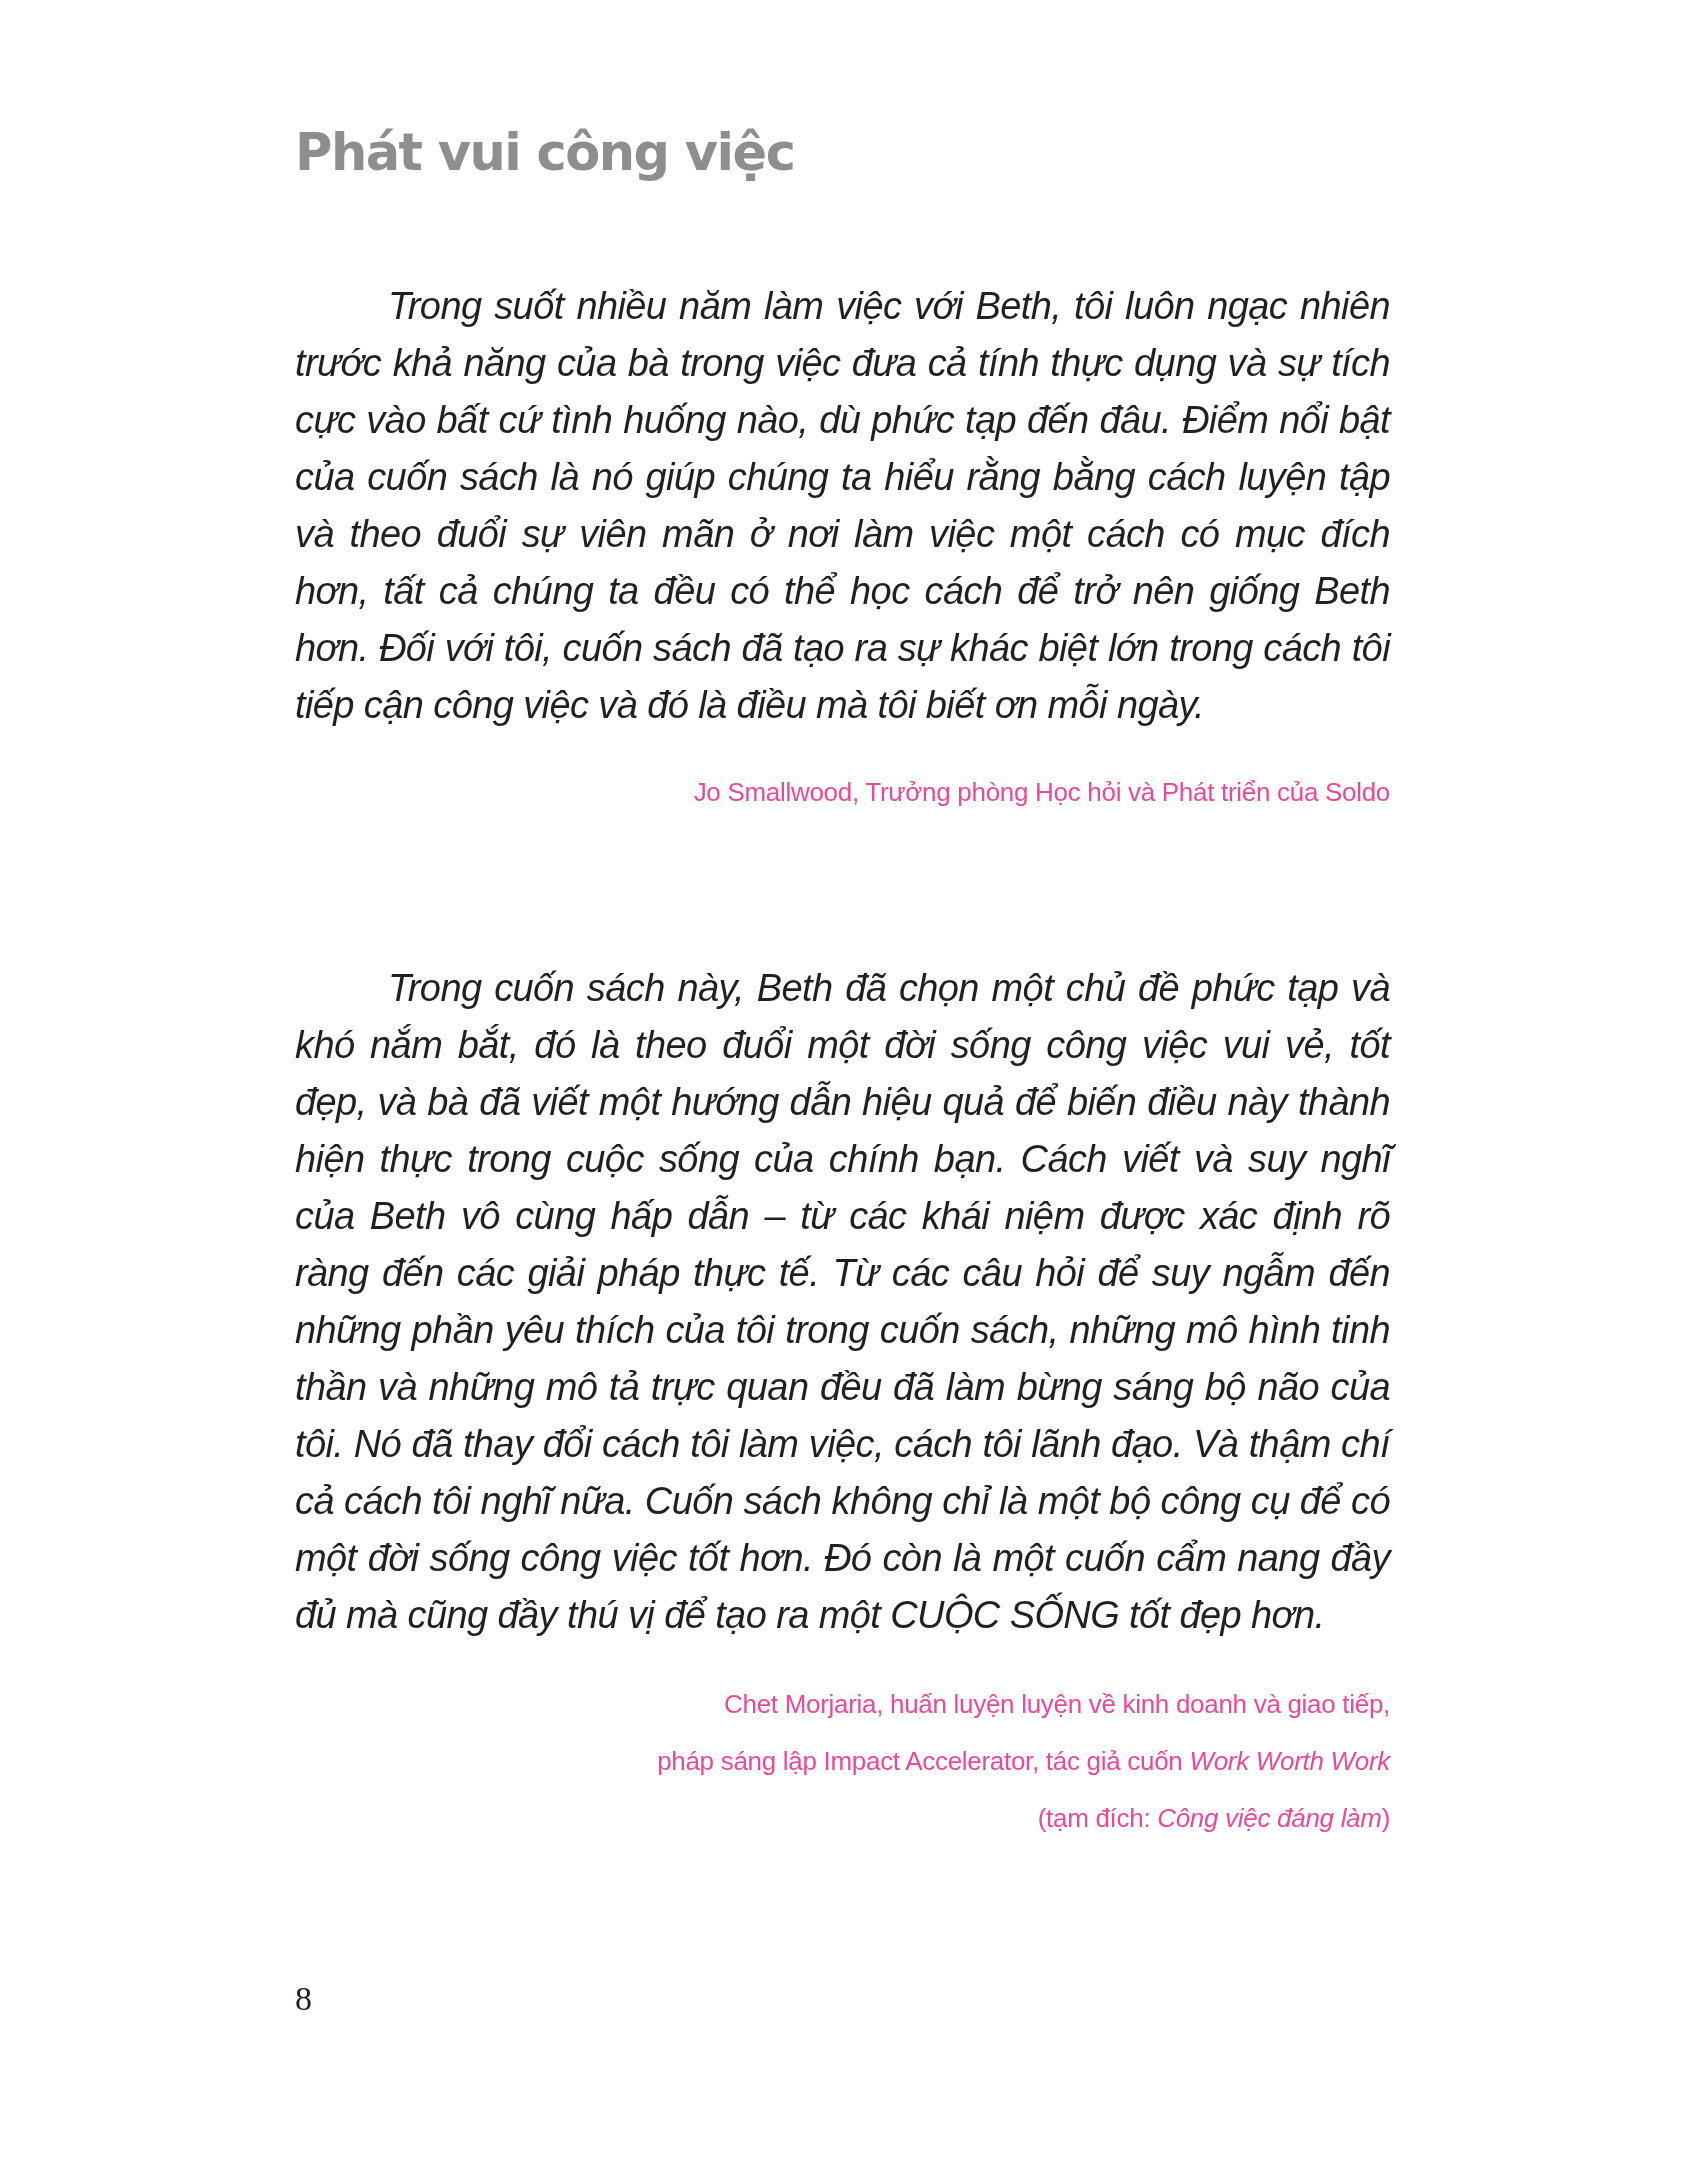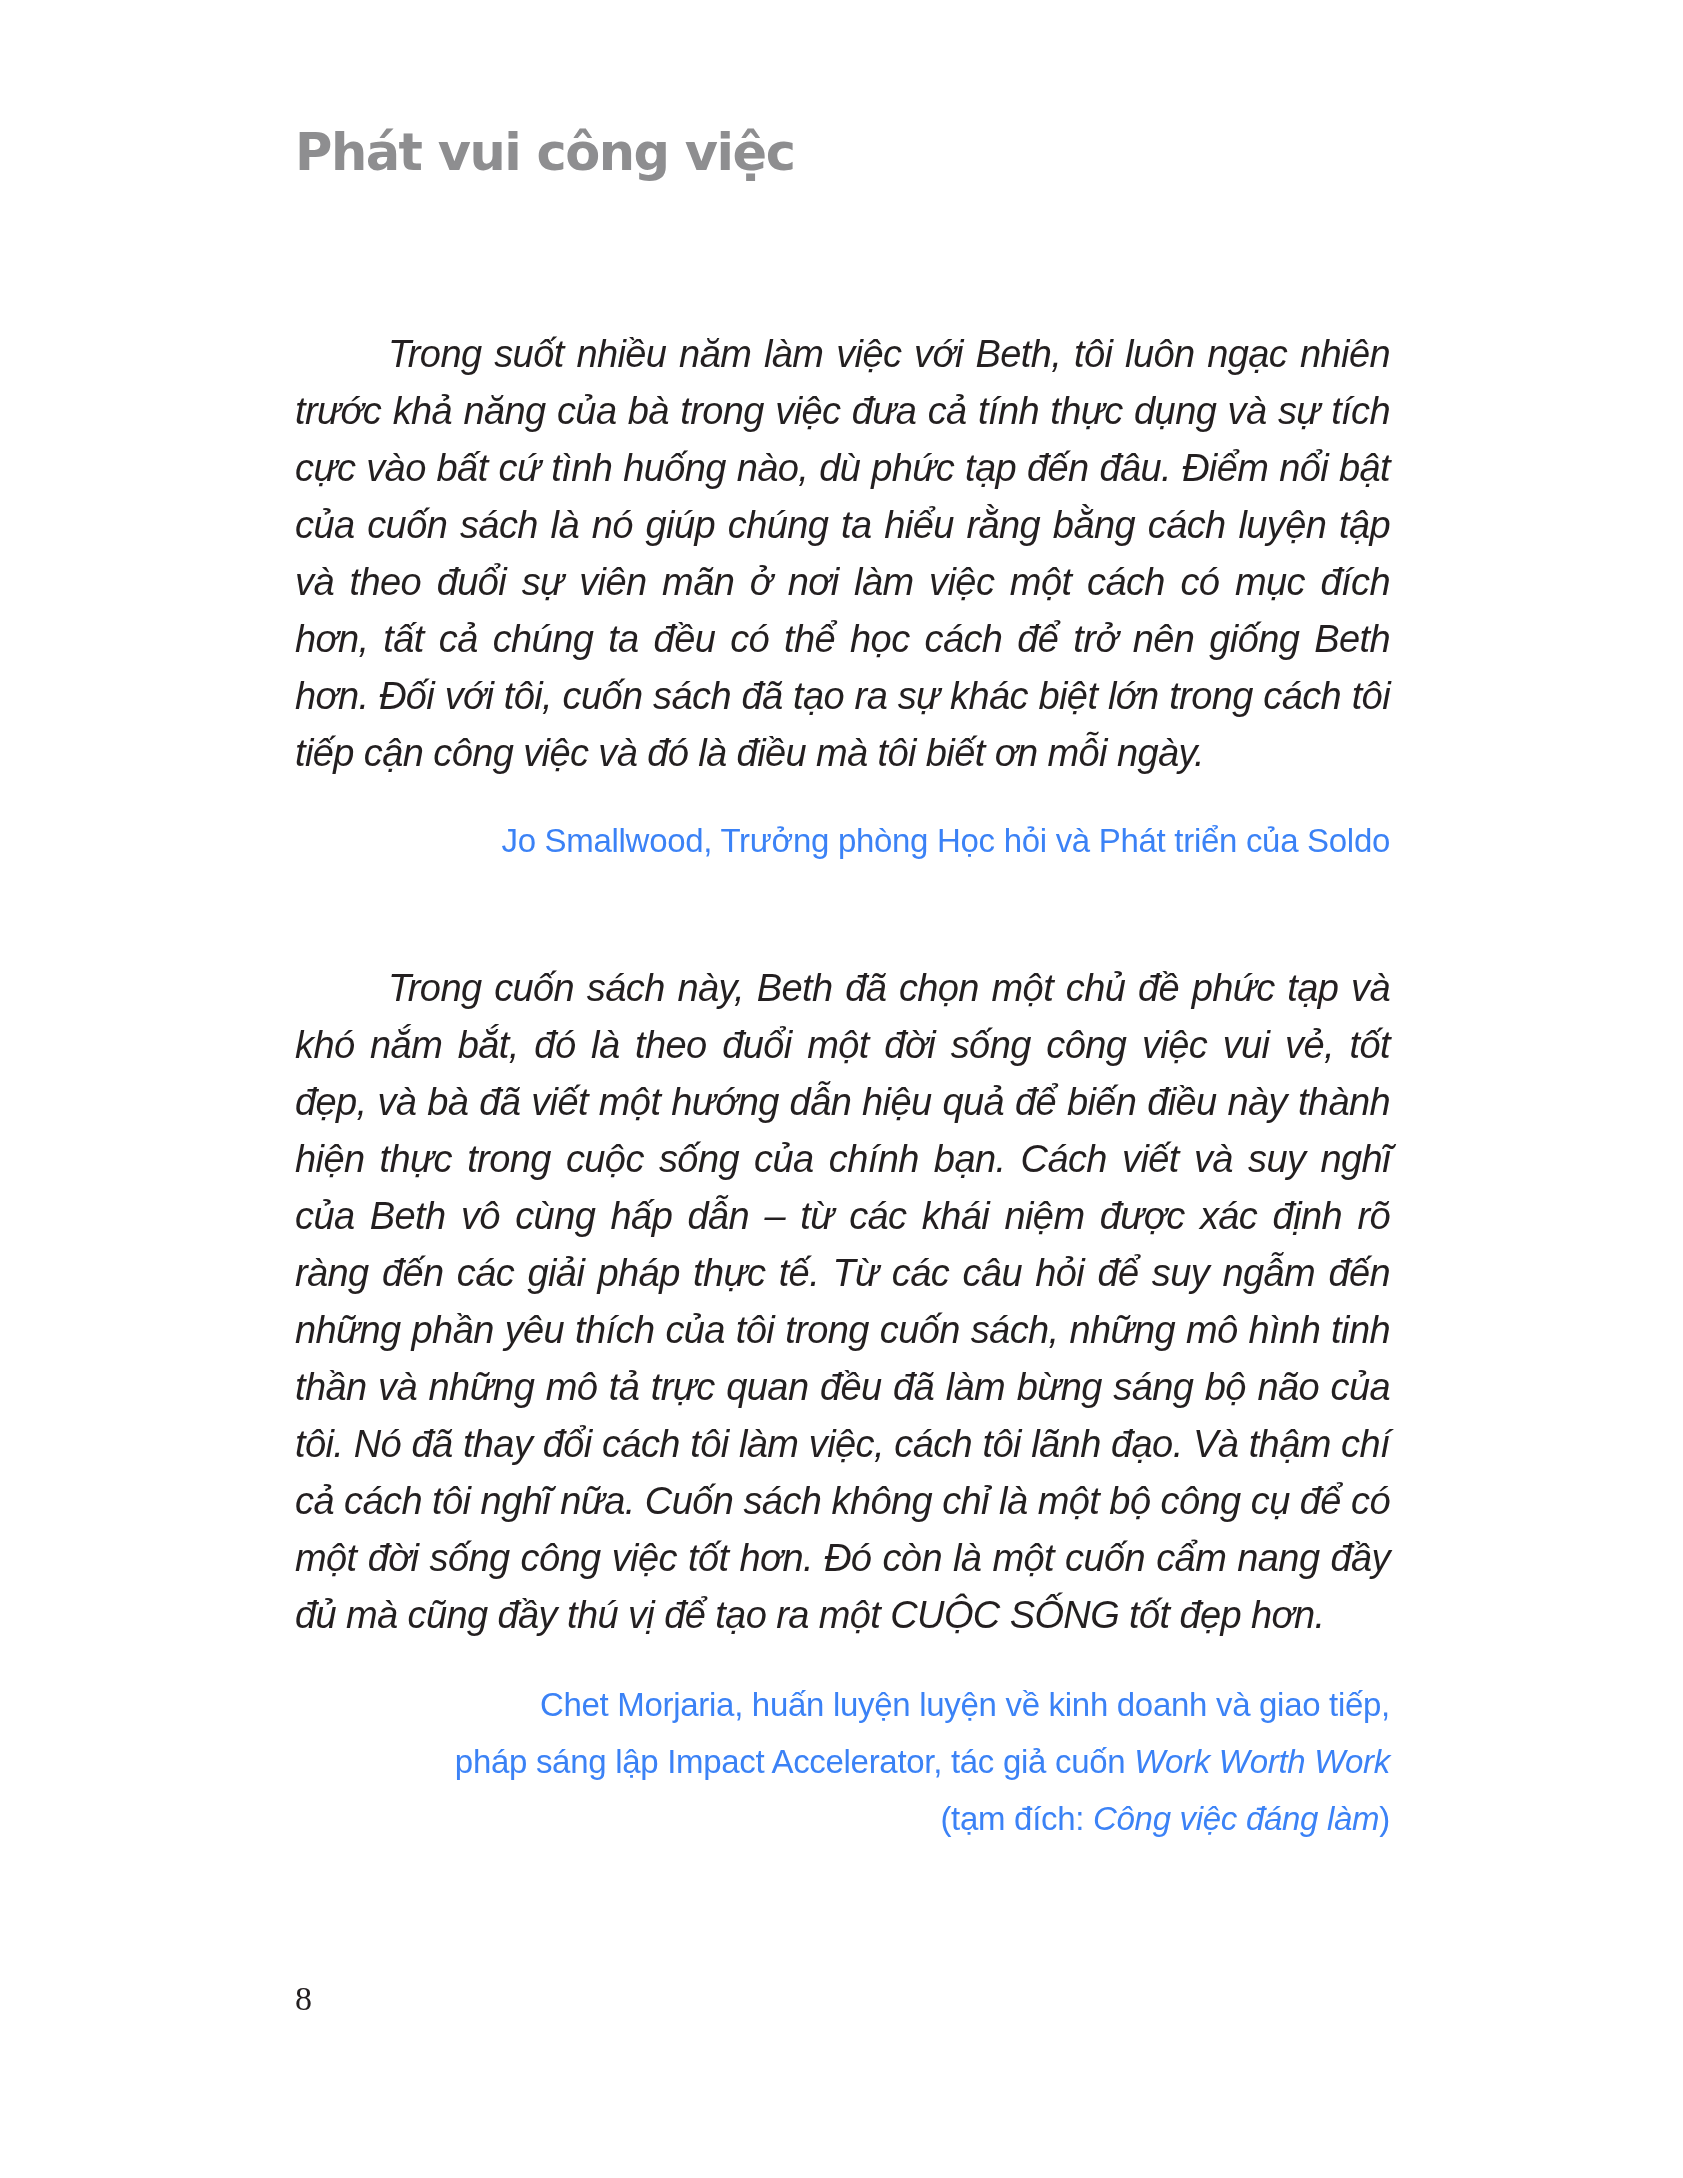--- a/index.html
+++ b/index.html
@@ -38,33 +38,33 @@
       font-size: 38px;
       line-height: 57px;
       color: #231f20;
       text-align: justify;
       text-indent: 93px;
       letter-spacing: -0.6px;
     }
     .attribution {
       margin: 0;
       font-family: "Liberation Sans", sans-serif;
-      font-size: 33px;
+      font-size: 26px;
       line-height: 57px;
-      color: #3b82f6;
+      color: #ec4899;
       text-align: right;
       letter-spacing: -0.3px;
     }
     .attribution .attr-line {
       display: block;
     }
     .attribution em {
       font-style: italic;
     }
-    #quote-1 { top: 278px; margin-top: 48px; }
+    #quote-1 { top: 278px; }
     #quote-1 .attribution { margin-top: 30px; }
     #quote-2 { top: 960px; }
     #quote-2 .attribution { margin-top: 32px; }
     .page-number {
       position: absolute;
       left: 295px;
       top: 1982px;
       font-family: "Liberation Serif", serif;
       font-size: 34px;
       color: #231f20;

